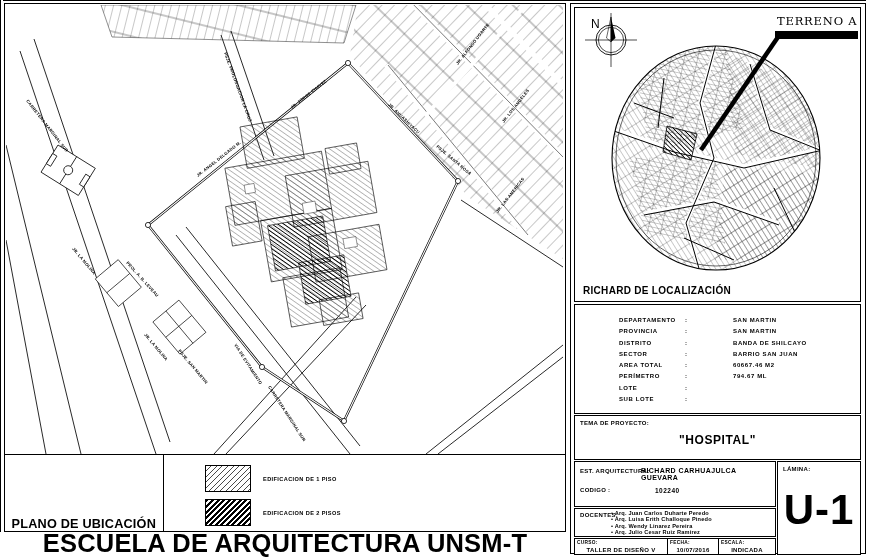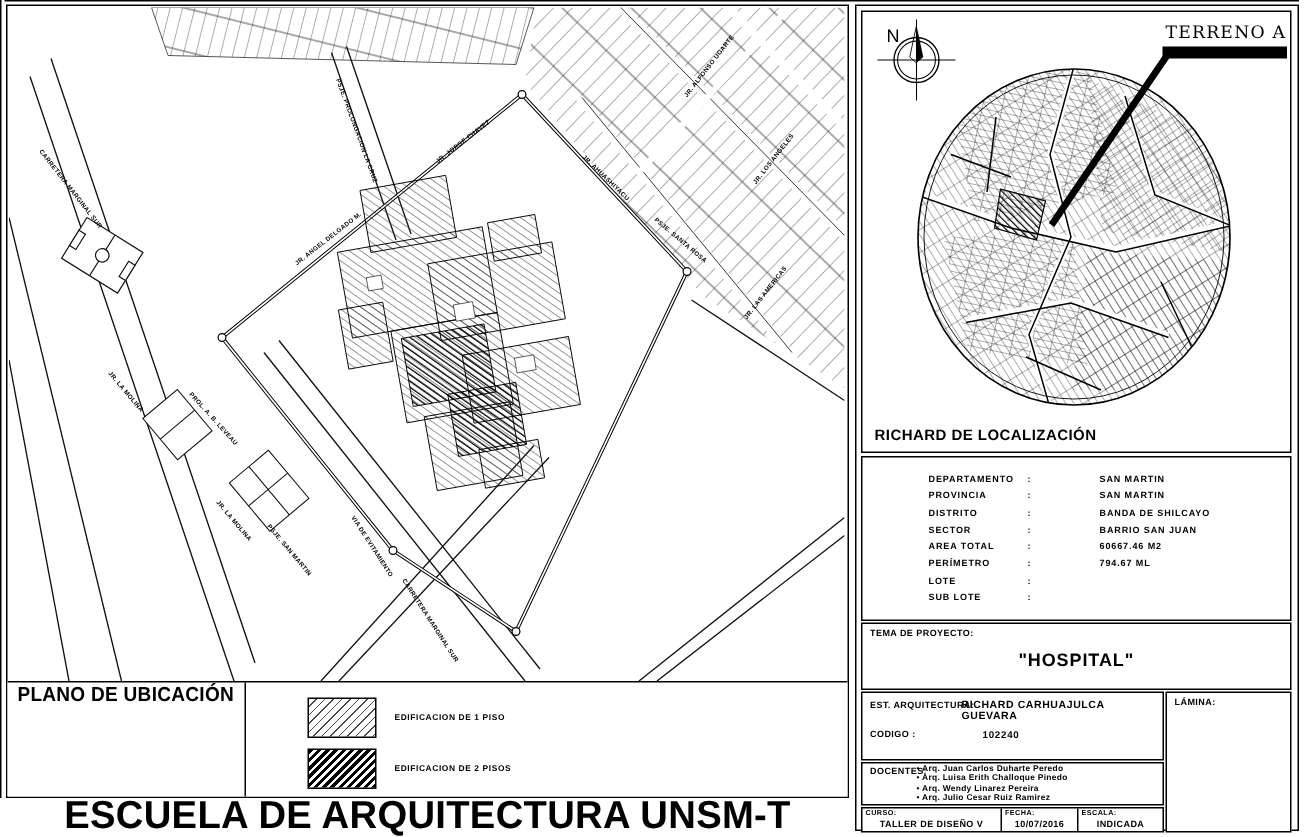--- a/index.html
+++ b/index.html
@@ -6,21 +6,21 @@
   .page{position:relative;width:870px;height:558px;background:#fff;overflow:hidden;
         font-family:"Liberation Sans",sans-serif;color:#000;}
   .hairline-top{position:absolute;left:3px;right:4px;top:0;border-top:1.3px solid #000;}
   .hairline-left{position:absolute;left:0;top:0;height:532px;border-left:1.3px solid #000;}
 
   
   .left-box{position:absolute;left:4px;top:3px;width:560px;height:527px;border:1.4px solid #000;background:#fff;}
   .map-svg{position:absolute;left:1px;top:1px;}
   .bottom-strip{position:absolute;left:0;bottom:0;width:100%;height:76px;border-top:1.3px solid #000;background:#fff;}
   .plano-cell{position:absolute;left:0;top:0;width:158px;height:100%;border-right:1.3px solid #000;
-              display:flex;align-items:flex-start;justify-content:center;}
+              display:flex;align-items:flex-end;justify-content:center;}
   .plano-title{font-weight:bold;font-size:13.5px;letter-spacing:.2px;transform:scaleX(.94);}
   .legend-cell{position:absolute;left:158px;top:0;right:0;height:100%;}
   .legend-row{position:absolute;left:42px;display:flex;align-items:center;}
   .legend-row.r1{top:10px;} .legend-row.r2{top:44px;}
   .swatch{width:44px;height:25px;border:1px solid #000;margin-right:12px;}
   .hatch-light{background:repeating-linear-gradient(135deg,#fff 0 3.2px,#4a4a4a 3.2px 4px);}
   .hatch-dark{background:repeating-linear-gradient(135deg,#000 0 2.1px,#fff 2.1px 3.9px);}
   .legend-label{font-size:5.6px;font-weight:bold;letter-spacing:.4px;}
   .caption{position:absolute;left:4px;top:529px;width:562px;height:29px;text-align:center;
            font-size:26px;font-weight:bold;letter-spacing:.2px;line-height:29px;transform:scaleX(.98);}
@@ -355,15 +355,16 @@
         <div class="br-val">10/07/2016</div>
       </div>
       <div class="brcell c3">
         <div class="br-lbl">ESCALA:</div>
         <div class="br-val">INDICADA</div>
       </div>
     </div>
 
     <div class="rbox box-lamina">
       <div class="lbl lam-lbl">LÁMINA:</div>
+      <div class="lam-val">U-1</div>
     </div>
   </div>
 </div>
 
 </body></html>

